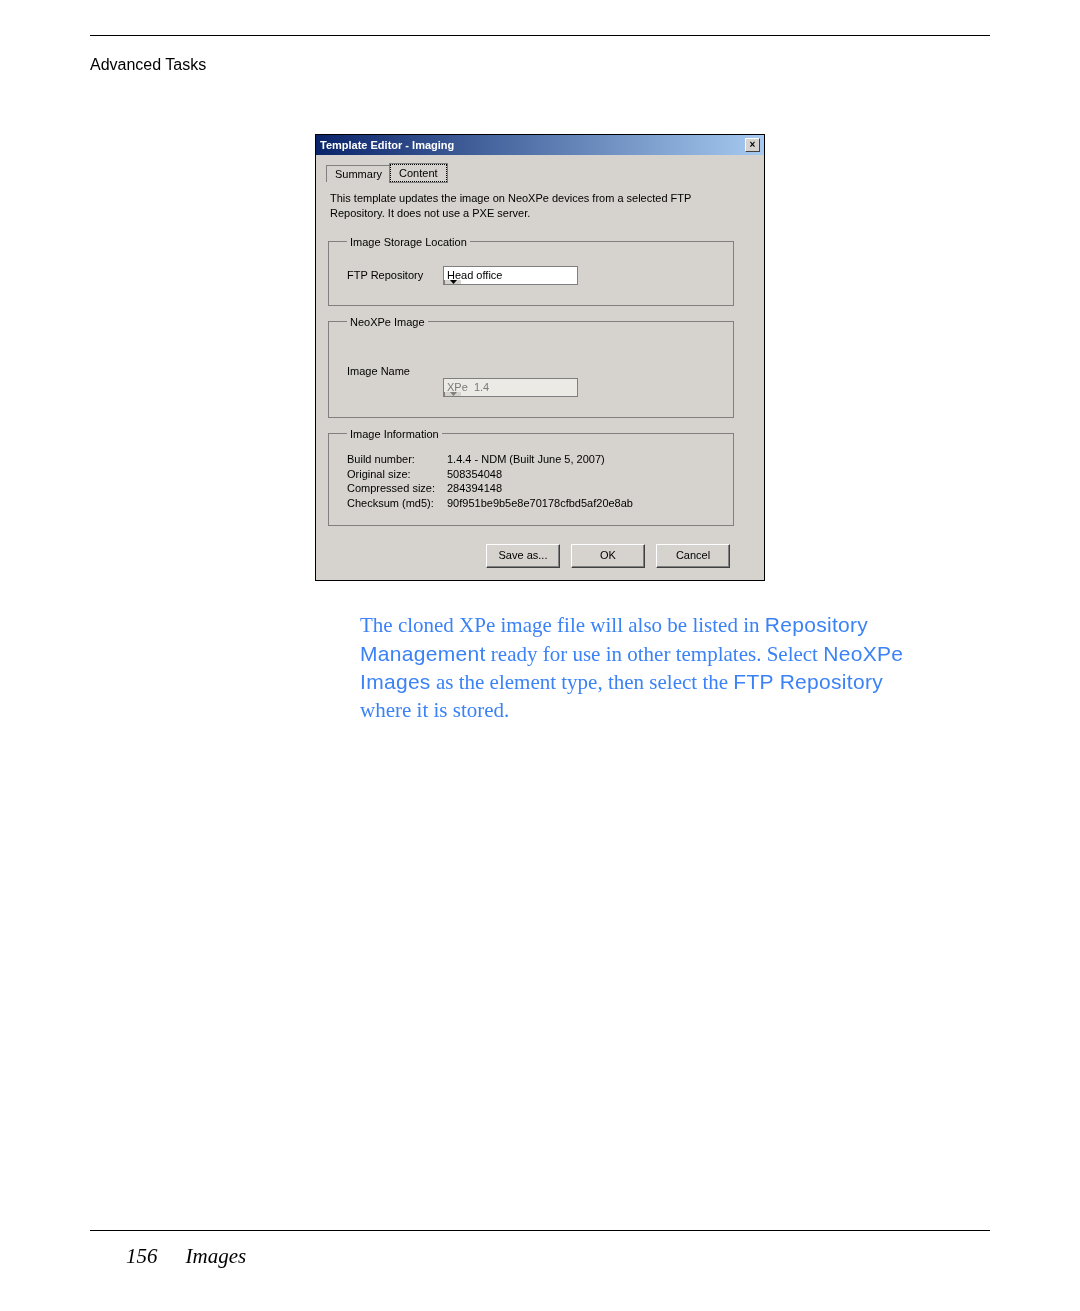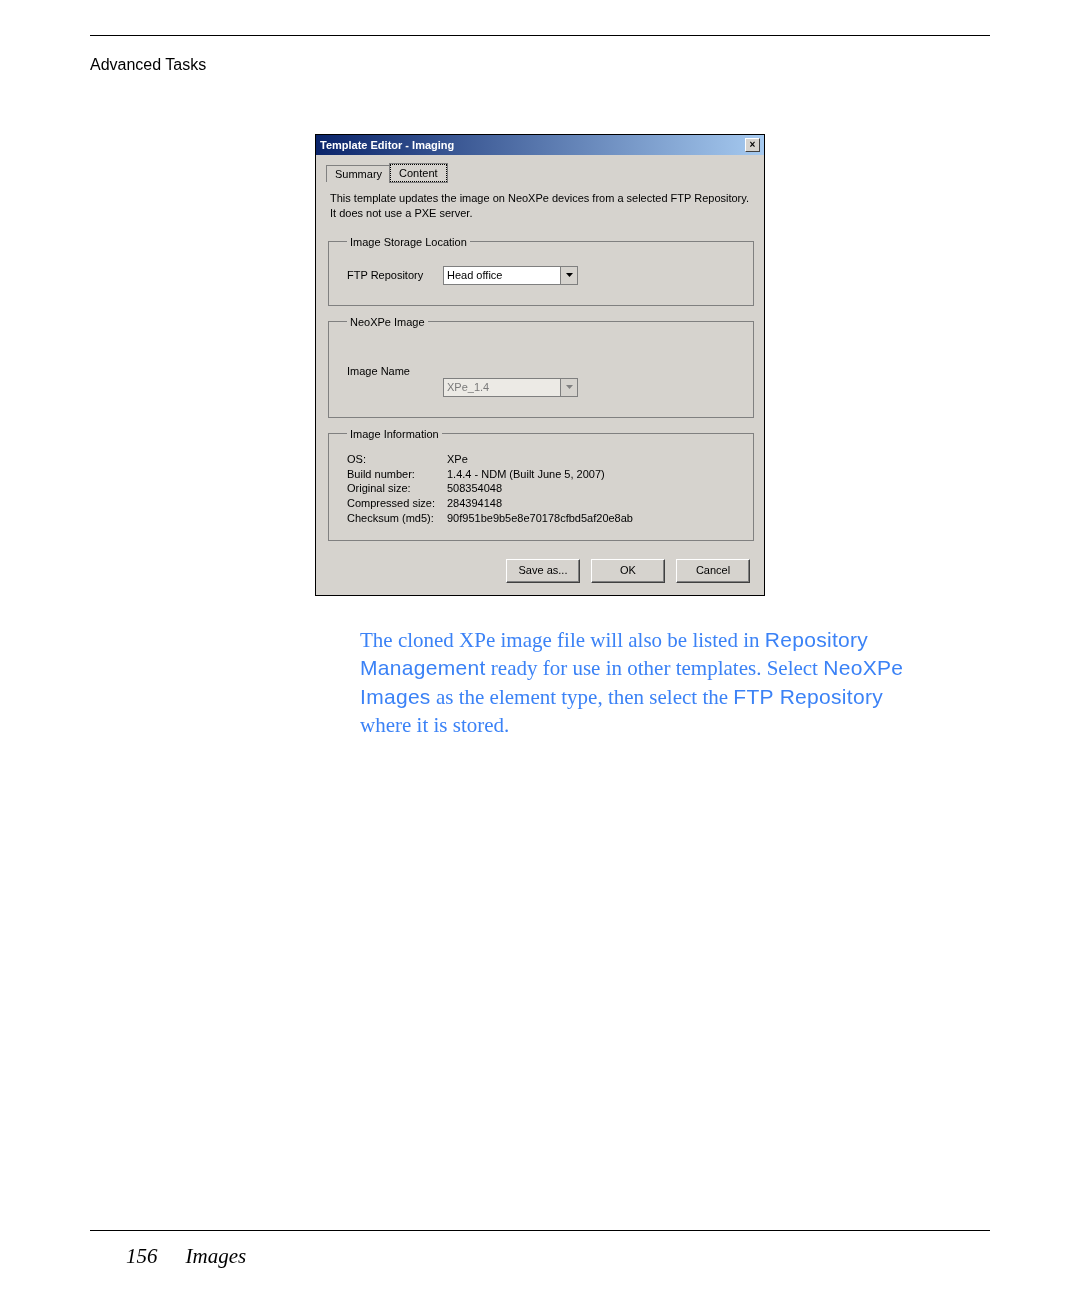--- a/index.html
+++ b/index.html
@@ -61,21 +61,21 @@
     border-bottom-color: #404040;
     color: #000;
     font-family: Arial, sans-serif;
     font-weight: bold;
     font-size: 10px;
     line-height: 12px;
     text-align: center;
     box-sizing: border-box;
   }
   .win-body {
-    padding: 8px 8px 10px 10px;
+    padding: 8px 28px 10px 10px;
     border-radius: 15px;
   }
   .tabs {
     display: flex;
     align-items: flex-end;
     gap: 0;
     margin-bottom: 6px;
   }
   .tab {
     border: 1px solid #808080;
@@ -117,20 +117,21 @@
     font-size: 11px;
   }
   .combo {
     display: flex;
     align-items: stretch;
     height: 19px;
     width: 135px;
     border: 1px solid #7f7f7f;
     background: #ffffff;
     box-sizing: border-box;
+    flex-direction: column;
   }
   .combo.disabled { background: #eceae5; color: #7a7a7a; margin-top: 32px; }
   .combo .val {
     flex: 1;
     padding: 1px 3px;
     font-size: 11px;
     line-height: 15px;
     overflow: hidden;
     white-space: nowrap;
   }
@@ -253,24 +254,20 @@
                   </svg>
               </div>
             </div>
           </div>
         </fieldset>
 
         <fieldset class="group" style="padding:12px 12px 14px 18px;">
           <legend>Image Information</legend>
           <div class="info-table">
             <div class="irow">
-                <div class="k">OS:</div>
-                <div>XPe</div>
-              </div>
-            <div class="irow">
                 <div class="k">Build number:</div>
                 <div>1.4.4 - NDM (Built June 5, 2007)</div>
               </div>
             <div class="irow">
                 <div class="k">Original size:</div>
                 <div>508354048</div>
               </div>
             <div class="irow">
                 <div class="k">Compressed size:</div>
                 <div>284394148</div>

